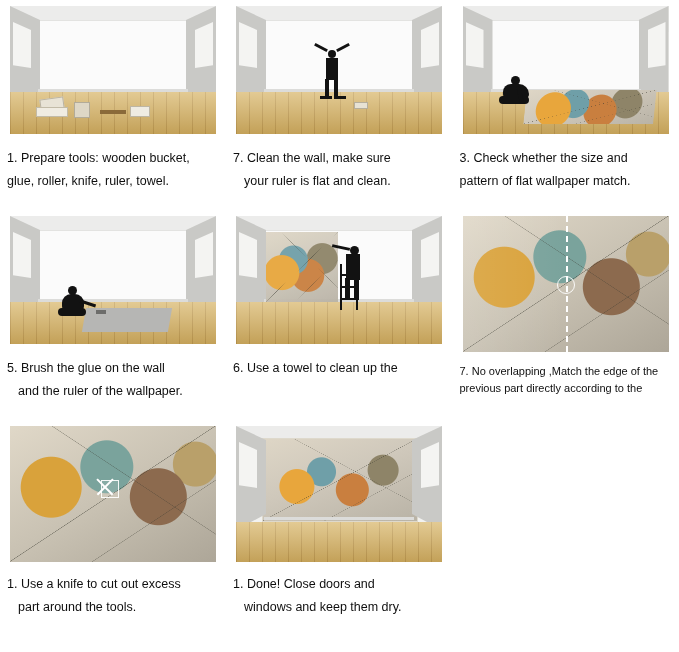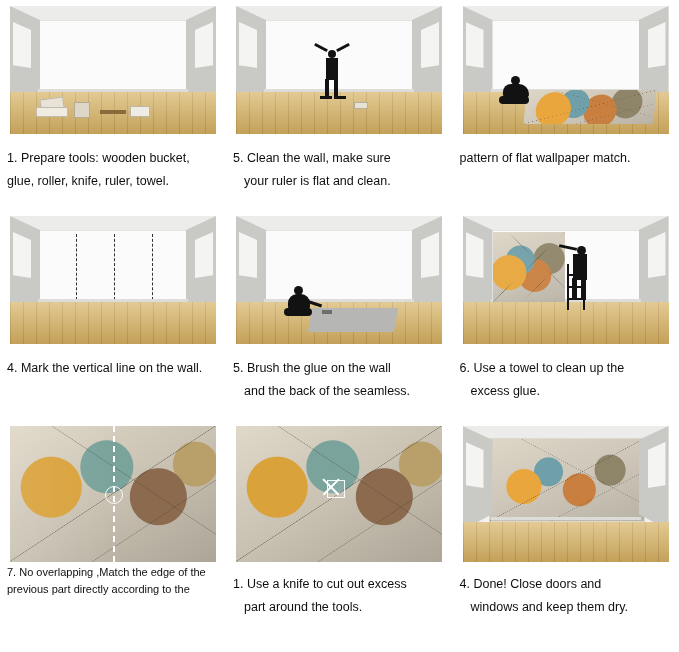--- a/index.html
+++ b/index.html
@@ -202,21 +202,21 @@
           <div class="sil" style="left:100px;top:40px;width:14px;height:3px;transform:rotate(-28deg);"></div>
           <div class="sil" style="left:89px;top:73px;width:4px;height:20px;"></div>
           <div class="sil" style="left:98px;top:73px;width:4px;height:20px;"></div>
           <div class="sil" style="left:84px;top:90px;width:12px;height:3px;"></div>
           <div class="sil" style="left:98px;top:90px;width:12px;height:3px;"></div>
         </div>
         <div class="sil" style="left:118px;top:96px;width:12px;height:5px;background:#e7e2d4;border:1px solid #b5ae9c;"></div>
       </div>
     </div>
     <div class="caption">
-      <span class="l2b">5. Clean the wall, make sure</span>
+      <span class="l2b">7. Clean the wall, make sure</span>
       <span class="l2">your ruler is flat and clean.</span>
     </div>
   </div>
 
   <div class="cell">
     <div class="panel">
       <div class="room">
         <div class="ceiling"></div>
         <div class="backwall"></div>
         <div class="leftwall"></div>
@@ -233,44 +233,25 @@
 
         <div>
           <div class="sil" style="left:48px;top:70px;width:9px;height:9px;border-radius:50%;"></div>
           <div class="sil" style="left:40px;top:78px;width:26px;height:14px;border-radius:8px 10px 4px 4px;"></div>
           <div class="sil" style="left:36px;top:90px;width:30px;height:8px;border-radius:4px;"></div>
           <div class="sil" style="left:55px;top:80px;width:4px;height:16px;transform:rotate(-12deg);"></div>
         </div>
       </div>
     </div>
     <div class="caption">
+      <span class="l2b">3. Check whether the size and</span>
       <span class="l2b">pattern of flat wallpaper match.</span>
     </div>
   </div>
 
-  <div class="cell">
-    <div class="panel">
-      <div class="room">
-        <div class="ceiling"></div>
-        <div class="backwall"></div>
-        <div class="leftwall"></div>
-        <div class="rightwall"></div>
-        <div class="leftwindow"></div>
-        <div class="rightwindow"></div>
-        <div class="vline" style="left:66px;"></div>
-        <div class="vline" style="left:104px;"></div>
-        <div class="vline" style="left:142px;"></div>
-        <div class="baseboard"></div>
-        <div class="floor"></div>
-      </div>
-    </div>
-    <div class="caption">
-      <span class="l2b">4. Mark the vertical line on the wall.</span>
-    </div>
-  </div>
 
   <div class="cell">
     <div class="panel">
       <div class="room">
         <div class="ceiling"></div>
         <div class="backwall"></div>
         <div class="leftwall"></div>
         <div class="rightwall"></div>
         <div class="leftwindow"></div>
         <div class="rightwindow"></div>
@@ -283,21 +264,21 @@
           <div class="sil" style="left:58px;top:70px;width:9px;height:9px;border-radius:50%;"></div>
           <div class="sil" style="left:52px;top:78px;width:22px;height:16px;border-radius:9px 9px 4px 4px;"></div>
           <div class="sil" style="left:48px;top:92px;width:28px;height:8px;border-radius:4px;"></div>
           <div class="sil" style="left:70px;top:86px;width:16px;height:3px;transform:rotate(18deg);"></div>
         </div>
         <div class="sil" style="left:86px;top:94px;width:10px;height:4px;background:#6d6d6b;"></div>
       </div>
     </div>
     <div class="caption">
       <span class="l2b">5. Brush the glue on the wall</span>
-      <span class="l2">and the back of the seamless.</span>
+      <span class="l2">and the ruler of the wallpaper.</span>
     </div>
   </div>
 
   <div class="cell">
     <div class="panel">
       <div class="room">
         <div class="ceiling"></div>
         <div class="backwall"></div>
         <div class="leftwall"></div>
         <div class="rightwall"></div>
@@ -323,33 +304,32 @@
           <div class="sil" style="left:114px;top:30px;width:9px;height:9px;border-radius:50%;"></div>
           <div class="sil" style="left:110px;top:38px;width:14px;height:26px;"></div>
           <div class="sil" style="left:96px;top:30px;width:18px;height:3px;transform:rotate(12deg);"></div>
           <div class="sil" style="left:109px;top:62px;width:5px;height:22px;"></div>
           <div class="sil" style="left:118px;top:62px;width:5px;height:22px;"></div>
         </div>
       </div>
     </div>
     <div class="caption">
       <span class="l2b">6. Use a towel to clean up the</span>
-      <span class="l2">excess glue.</span>
     </div>
   </div>
 
   <div class="cell">
     <div class="panel" style="height:136px;">
       <div class="art2"></div>
       <div class="stems"></div>
       <div style="position:absolute;left:0;top:0;width:50%;height:100%;background:linear-gradient(90deg, rgba(255,255,255,.10), rgba(255,255,255,0));"></div>
       <div class="seam" style="left:50%;"></div>
       <div style="position:absolute;left:46%;top:44%;width:16px;height:16px;border:1.5px solid #fff;border-radius:50%;opacity:.9;"></div>
     </div>
-    <div class="caption" style="margin-top:2px;font-size:11px;line-height:1.5;">
+    <div class="caption" style="margin-top:11px;font-size:11px;line-height:1.5;">
       <span class="l2b">7. No overlapping ,Match the edge of the</span>
       <span class="l2b">previous part  directly according to the</span>
     </div>
   </div>
 
   <div class="cell">
     <div class="panel" style="height:136px;">
       <div class="art2"></div>
       <div class="stems"></div>
       <div class="socket" style="left:44%;top:40%;"></div>
@@ -371,18 +351,18 @@
         </div>
         <div class="leftwall" style="height:110px;"></div>
         <div class="rightwall" style="height:110px;"></div>
         <div class="leftwindow"></div>
         <div class="rightwindow"></div>
         <div class="baseboard" style="bottom:42px;"></div>
         <div class="floor" style="height:40px;"></div>
       </div>
     </div>
     <div class="caption" style="margin-top:11px;">
-      <span class="l2b">4. Done! Close doors and</span>
+      <span class="l2b">1. Done! Close doors and</span>
       <span class="l2">windows and keep them dry.</span>
     </div>
   </div>
 
 </div>
 
 </body></html>

